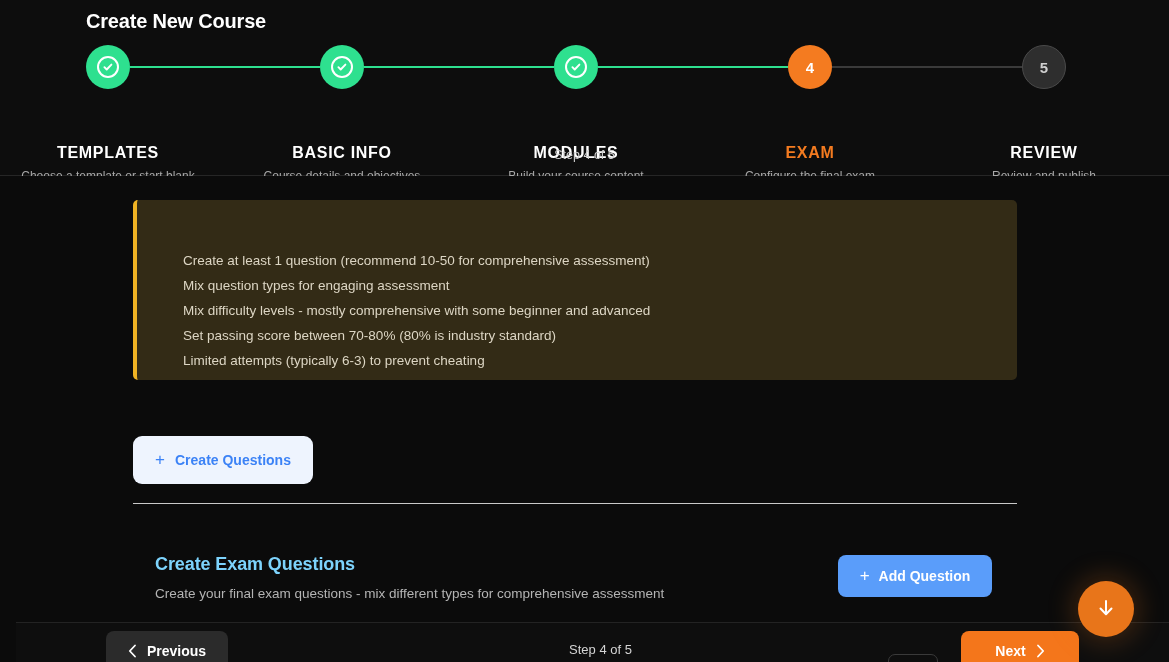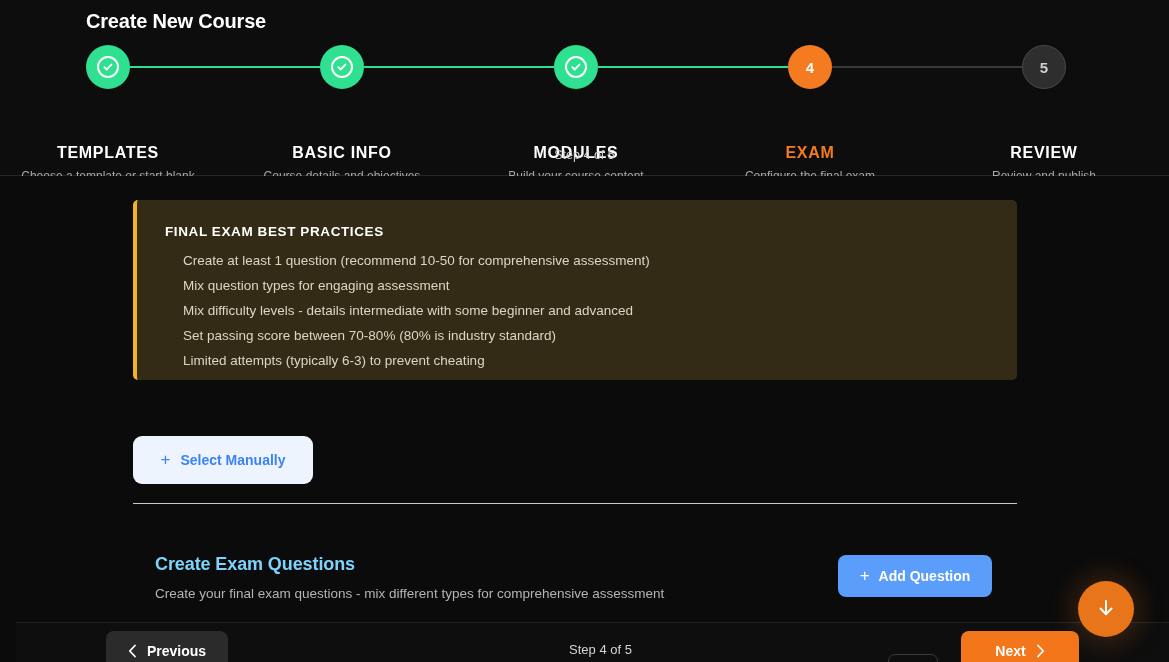--- a/index.html
+++ b/index.html
@@ -271,34 +271,33 @@
       <div class="step-desc" style="left:614px;">Configure the final exam</div>
       <div class="step-desc" style="left:848px;">Review and publish</div>
     </div>
 
     <div class="step-counter-top">Step 4 of 5</div>
   </div>
 
   <div class="body-area">
 
     <div class="tips-panel">
-      <div class="tips-title">FINAL EXAM BEST PRACTICES</div>
       <ul class="tips-list">
         <li>Create at least 1 question (recommend 10-50 for comprehensive assessment)</li>
         <li>Mix question types for engaging assessment</li>
-        <li>Mix difficulty levels - details intermediate with some beginner and advanced</li>
+        <li>Mix difficulty levels - mostly comprehensive with some beginner and advanced</li>
         <li>Set passing score between 70-80% (80% is industry standard)</li>
         <li>Limited attempts (typically 6-3) to prevent cheating</li>
       </ul>
     </div>
 
     <div class="mode-row">
       <button class="btn-create-manually">
         <span class="plus">+</span>
-        <span>Select Manually</span>
+        <span>Create Questions</span>
       </button>
 
     </div>
 
     <div class="divider"></div>
 
     <div class="section-head">
       <div class="section-title">Create Exam Questions</div>
       <div class="section-sub">Create your final exam questions - mix different types for comprehensive assessment</div>
     </div>

